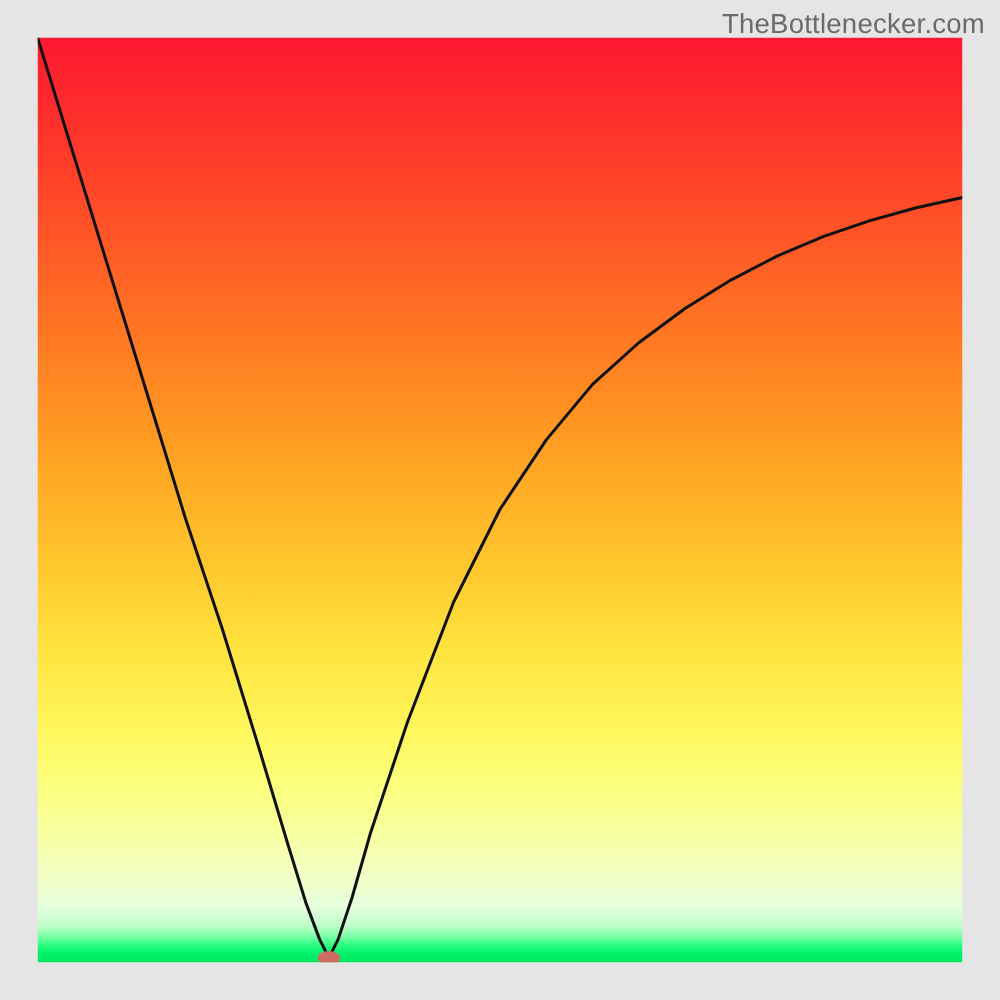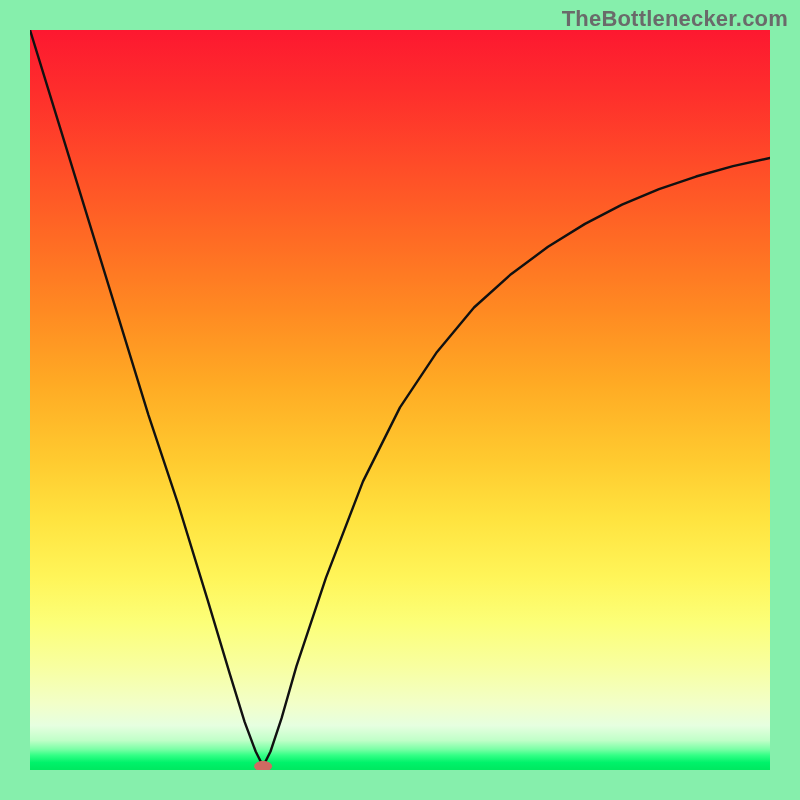--- a/index.html
+++ b/index.html
@@ -7,22 +7,21 @@
     width: 800px;
     height: 800px;
     background: #000;
     position: relative;
     font-family: Arial, Helvetica, sans-serif;
     overflow: hidden;
   }
   .frame {
     position: absolute;
     inset: 0;
-    background: #86efac;
-    font-weight: bold;
+    background: #e5e5e5;
   }
   .plot-area {
     position: absolute;
     left: 30px;
     top: 30px;
     width: 740px;
     height: 740px;
     overflow: hidden;
   }
   .gradient-bg {

